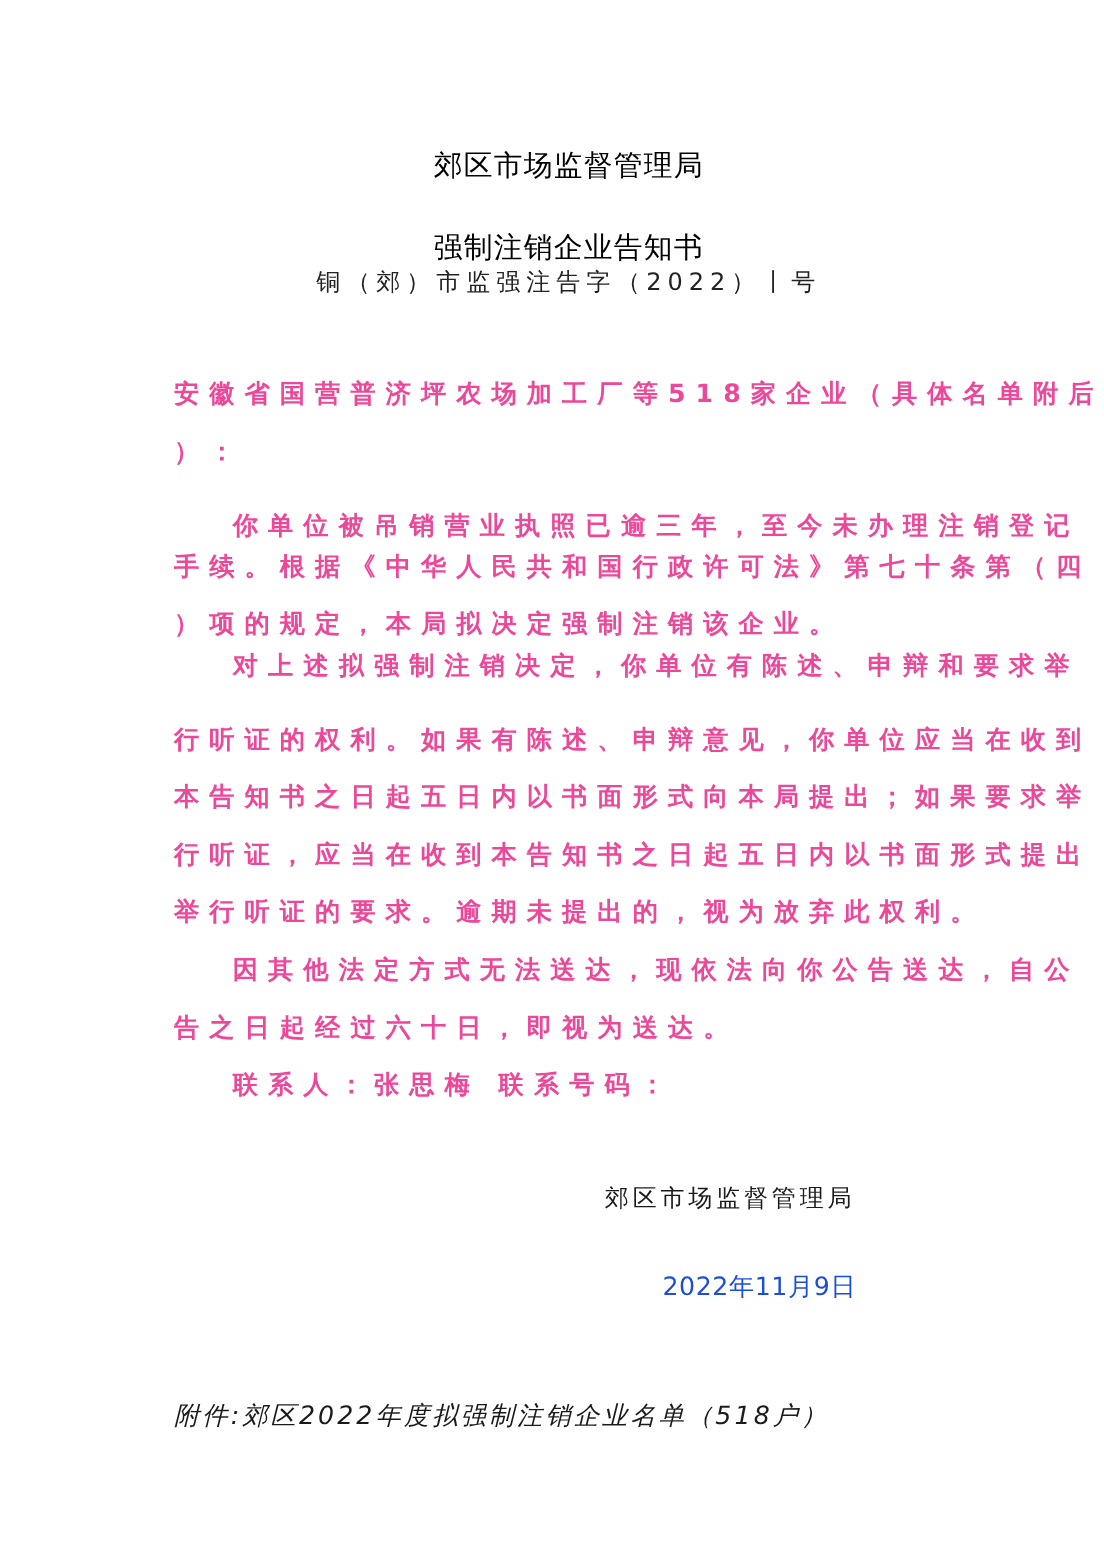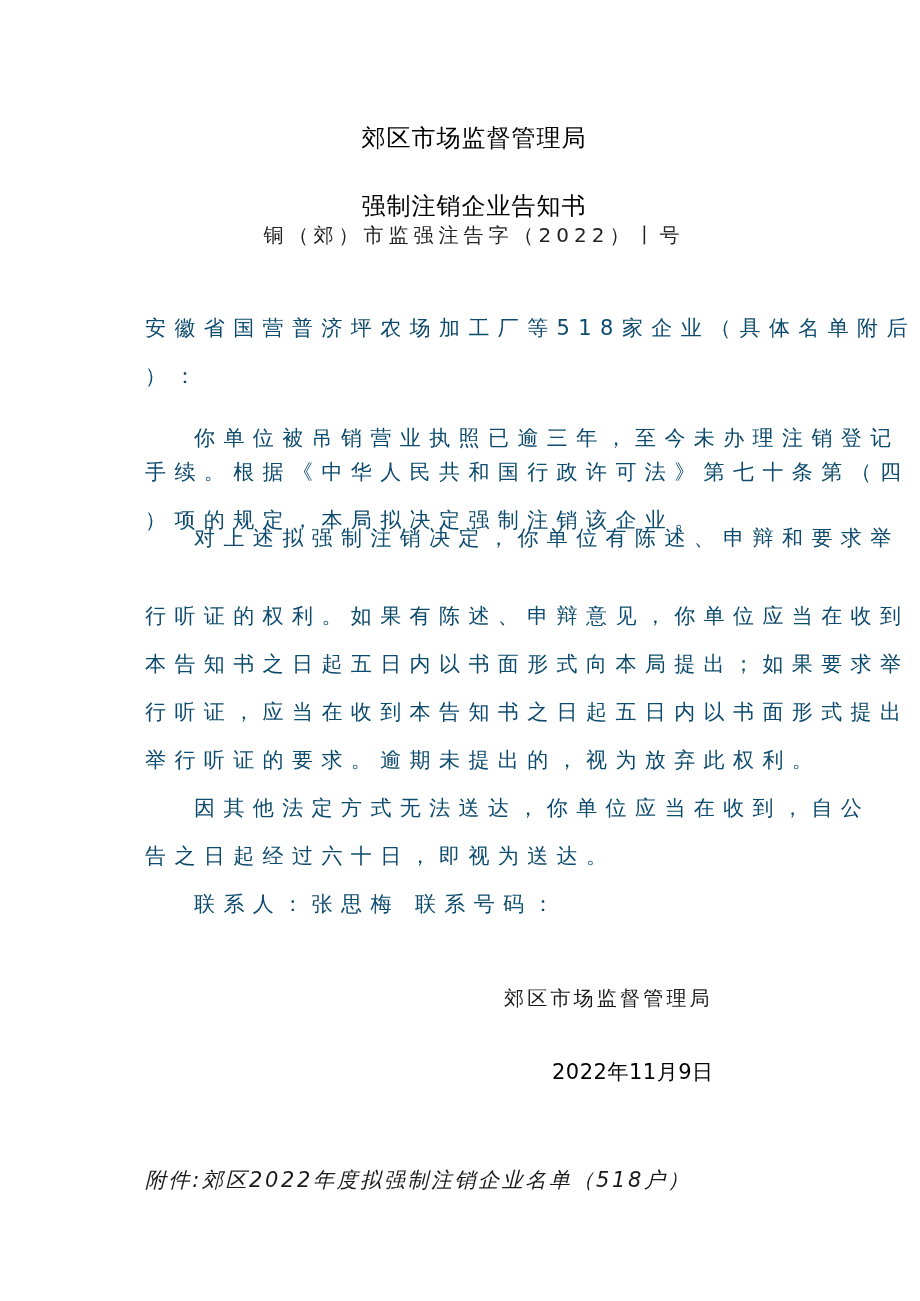--- a/index.html
+++ b/index.html
@@ -34,40 +34,41 @@
       font-size: 20px;
       line-height: 30px;
       letter-spacing: 5px;
       color: #222;
     }
 
     .para-line {
       font-size: 21px;
       line-height: 30px;
       letter-spacing: 8.4px;
-      color: #0c4a6e;
+      color: #ec4899;
       left: 131px;
+      font-weight: bold;
     }
     .indent { left: 180px; }
 
     .sig {
       top: 983px;
       left: 490px;
       font-size: 20px;
       line-height: 30px;
       letter-spacing: 3.2px;
       color: #1a1a1a;
     }
     .date {
       top: 1057px;
       left: 538px;
       font-size: 21px;
       line-height: 30px;
       letter-spacing: 0.5px;
-      color: #000000;
+      color: #1d4ed8;
     }
     .attach {
       top: 1165px;
       left: 131px;
       font-size: 21px;
       line-height: 30px;
       letter-spacing: 2.6px;
       color: #1a1a1a;
       font-style: italic;
     }
@@ -86,29 +87,29 @@
     <div class="abs para-line" style="top:361px">）：</div>
   </div>
 
   <div>
     <div class="abs para-line indent" style="top:423px">你单位被吊销营业执照已逾三年，至今未办理注销登记</div>
     <div class="abs para-line" style="top:457px">手续。根据《中华人民共和国行政许可法》第七十条第（四</div>
     <div class="abs para-line" style="top:505px">）项的规定，本局拟决定强制注销该企业。</div>
   </div>
 
   <div>
-    <div class="abs para-line indent" style="top:523px">对上述拟强制注销决定，你单位有陈述、申辩和要求举</div>
+    <div class="abs para-line indent" style="top:540px">对上述拟强制注销决定，你单位有陈述、申辩和要求举</div>
     <div class="abs para-line" style="top:601px">行听证的权利。如果有陈述、申辩意见，你单位应当在收到</div>
     <div class="abs para-line" style="top:649px">本告知书之日起五日内以书面形式向本局提出；如果要求举</div>
     <div class="abs para-line" style="top:697px">行听证，应当在收到本告知书之日起五日内以书面形式提出</div>
     <div class="abs para-line" style="top:745px">举行听证的要求。逾期未提出的，视为放弃此权利。</div>
   </div>
 
   <div>
-    <div class="abs para-line indent" style="top:793px">因其他法定方式无法送达，你单位应当在收到，自公</div>
+    <div class="abs para-line indent" style="top:793px">因其他法定方式无法送达，现依法向你公告送达，自公</div>
     <div class="abs para-line" style="top:841px">告之日起经过六十日，即视为送达。</div>
   </div>
 
   <div class="abs para-line indent" style="top:889px">联系人：张思梅 联系号码：</div>
 
   <div class="abs sig">郊区市场监督管理局</div>
   <div class="abs date">2022年11月9日</div>
   <div class="abs attach">附件:郊区2022年度拟强制注销企业名单（518户）</div>
 
 </div>

